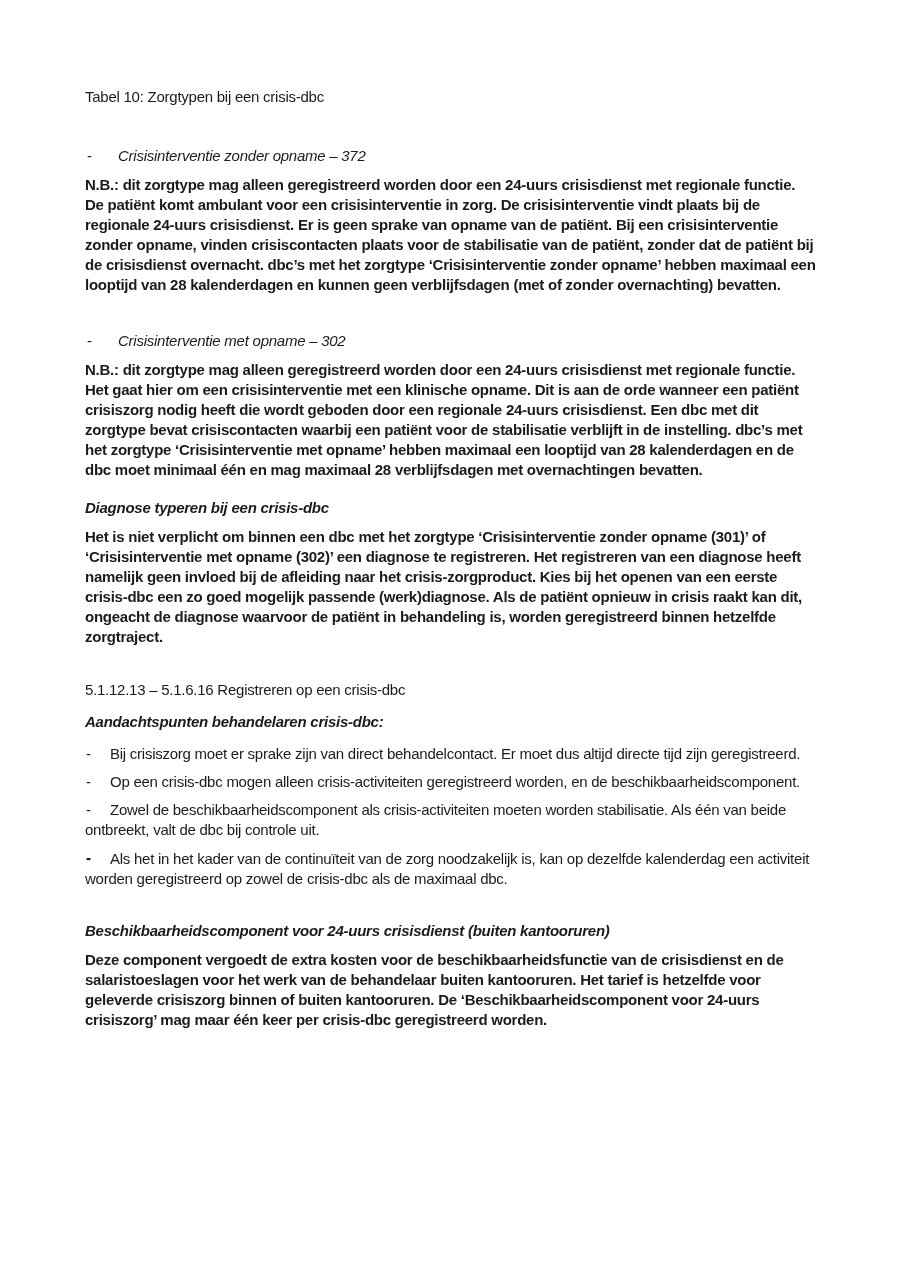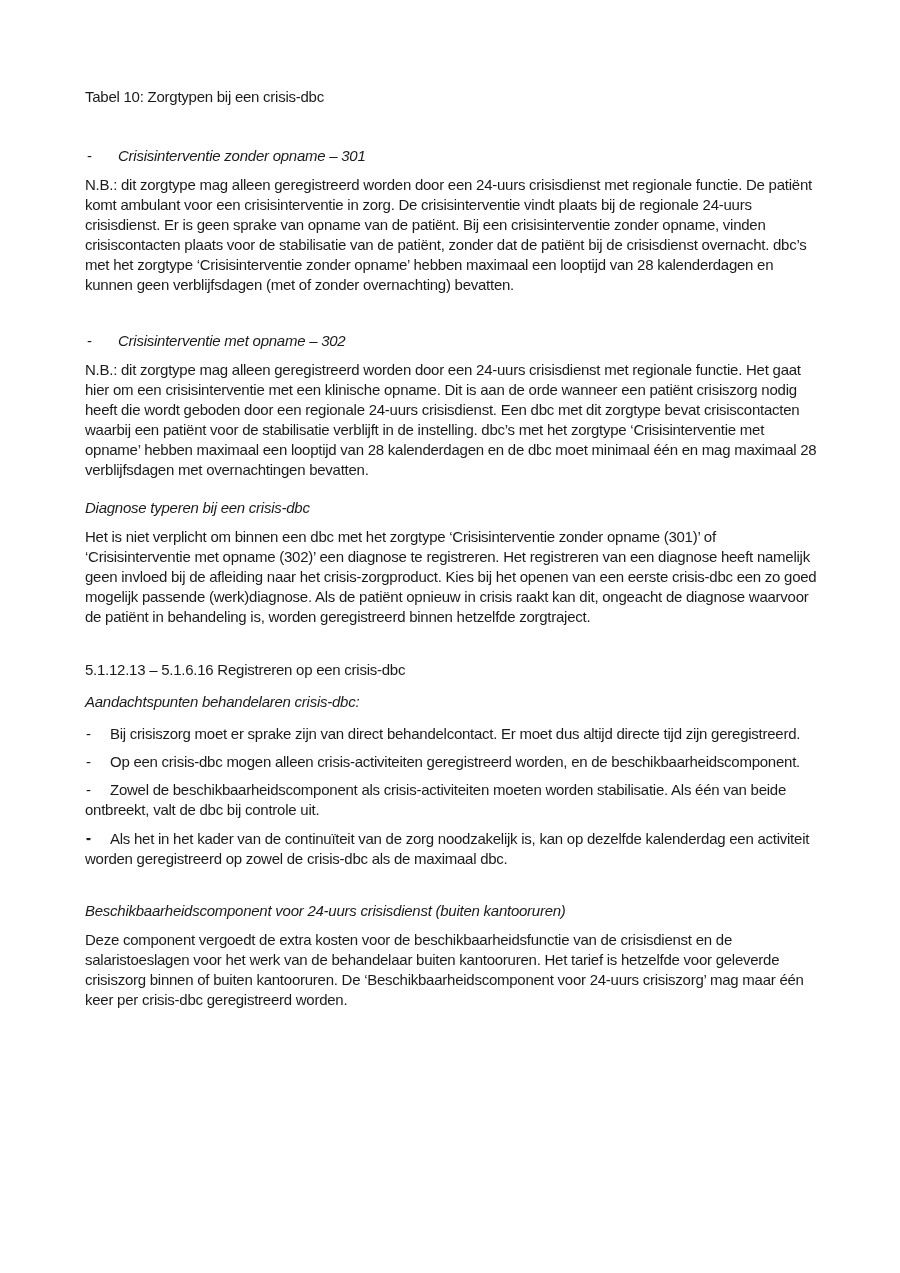--- a/index.html
+++ b/index.html
@@ -32,22 +32,22 @@
   }
   .dash-heading .dash {
     position: absolute;
     left: 2px;
     top: 0;
     font-style: normal;
     text-indent: 0;
   }
   .h301 { margin-top: 39px !important; }
   .h302 { margin-top: 36px !important; }
-  .body-para { margin-top: 9px !important; }
-  .it-heading { font-style: italic; }
+  .body-para { margin-top: 9px !important; font-weight: bold; }
+  .it-heading { font-style: italic; font-weight: bold; }
   .hDiag { margin-top: 18px !important; }
   .h5161 { margin-top: 33px !important; }
   .hAandacht { margin-top: 12px !important; }
   .bullet {
     position: relative;
     text-indent: 25px;
   }
   .bullet .dash {
     position: absolute;
     left: 1px;
@@ -72,21 +72,21 @@
 </style>
 </head>
 <body>
 
 <div class="page">
   <div class="content">
 
     <p class="txt title">Tabel 10: Zorgtypen bij een crisis-dbc</p>
 
     <div>
-      <p class="txt dash-heading h301"><span class="dash">-</span><span>Crisisinterventie zonder opname – 301</span></p>
+      <p class="txt dash-heading h301"><span class="dash">-</span><span>Crisisinterventie zonder opname – 372</span></p>
       <p class="txt body-para">N.B.: dit zorgtype mag alleen geregistreerd worden door een 24-uurs crisisdienst met regionale functie. De patiënt komt ambulant voor een crisisinterventie in zorg. De crisisinterventie vindt plaats bij de regionale 24-uurs crisisdienst. Er is geen sprake van opname van de patiënt. Bij een crisisinterventie zonder opname, vinden crisiscontacten plaats voor de stabilisatie van de patiënt, zonder dat de patiënt bij de crisisdienst overnacht. dbc’s met het zorgtype ‘Crisisinterventie zonder opname’ hebben maximaal een looptijd van 28 kalenderdagen en kunnen geen verblijfsdagen (met of zonder overnachting) bevatten.</p>
     </div>
 
     <div>
       <p class="txt dash-heading h302"><span class="dash">-</span><span>Crisisinterventie met opname – 302</span></p>
       <p class="txt body-para">N.B.: dit zorgtype mag alleen geregistreerd worden door een 24-uurs crisisdienst met regionale functie. Het gaat hier om een crisisinterventie met een klinische opname. Dit is aan de orde wanneer een patiënt crisiszorg nodig heeft die wordt geboden door een regionale 24-uurs crisisdienst. Een dbc met dit zorgtype bevat crisiscontacten waarbij een patiënt voor de stabilisatie verblijft in de instelling. dbc’s met het zorgtype ‘Crisisinterventie met opname’ hebben maximaal een looptijd van 28 kalenderdagen en de dbc moet minimaal één en mag maximaal 28 verblijfsdagen met overnachtingen bevatten.</p>
     </div>
 
     <div>
       <p class="txt it-heading hDiag">Diagnose typeren bij een crisis-dbc</p>

